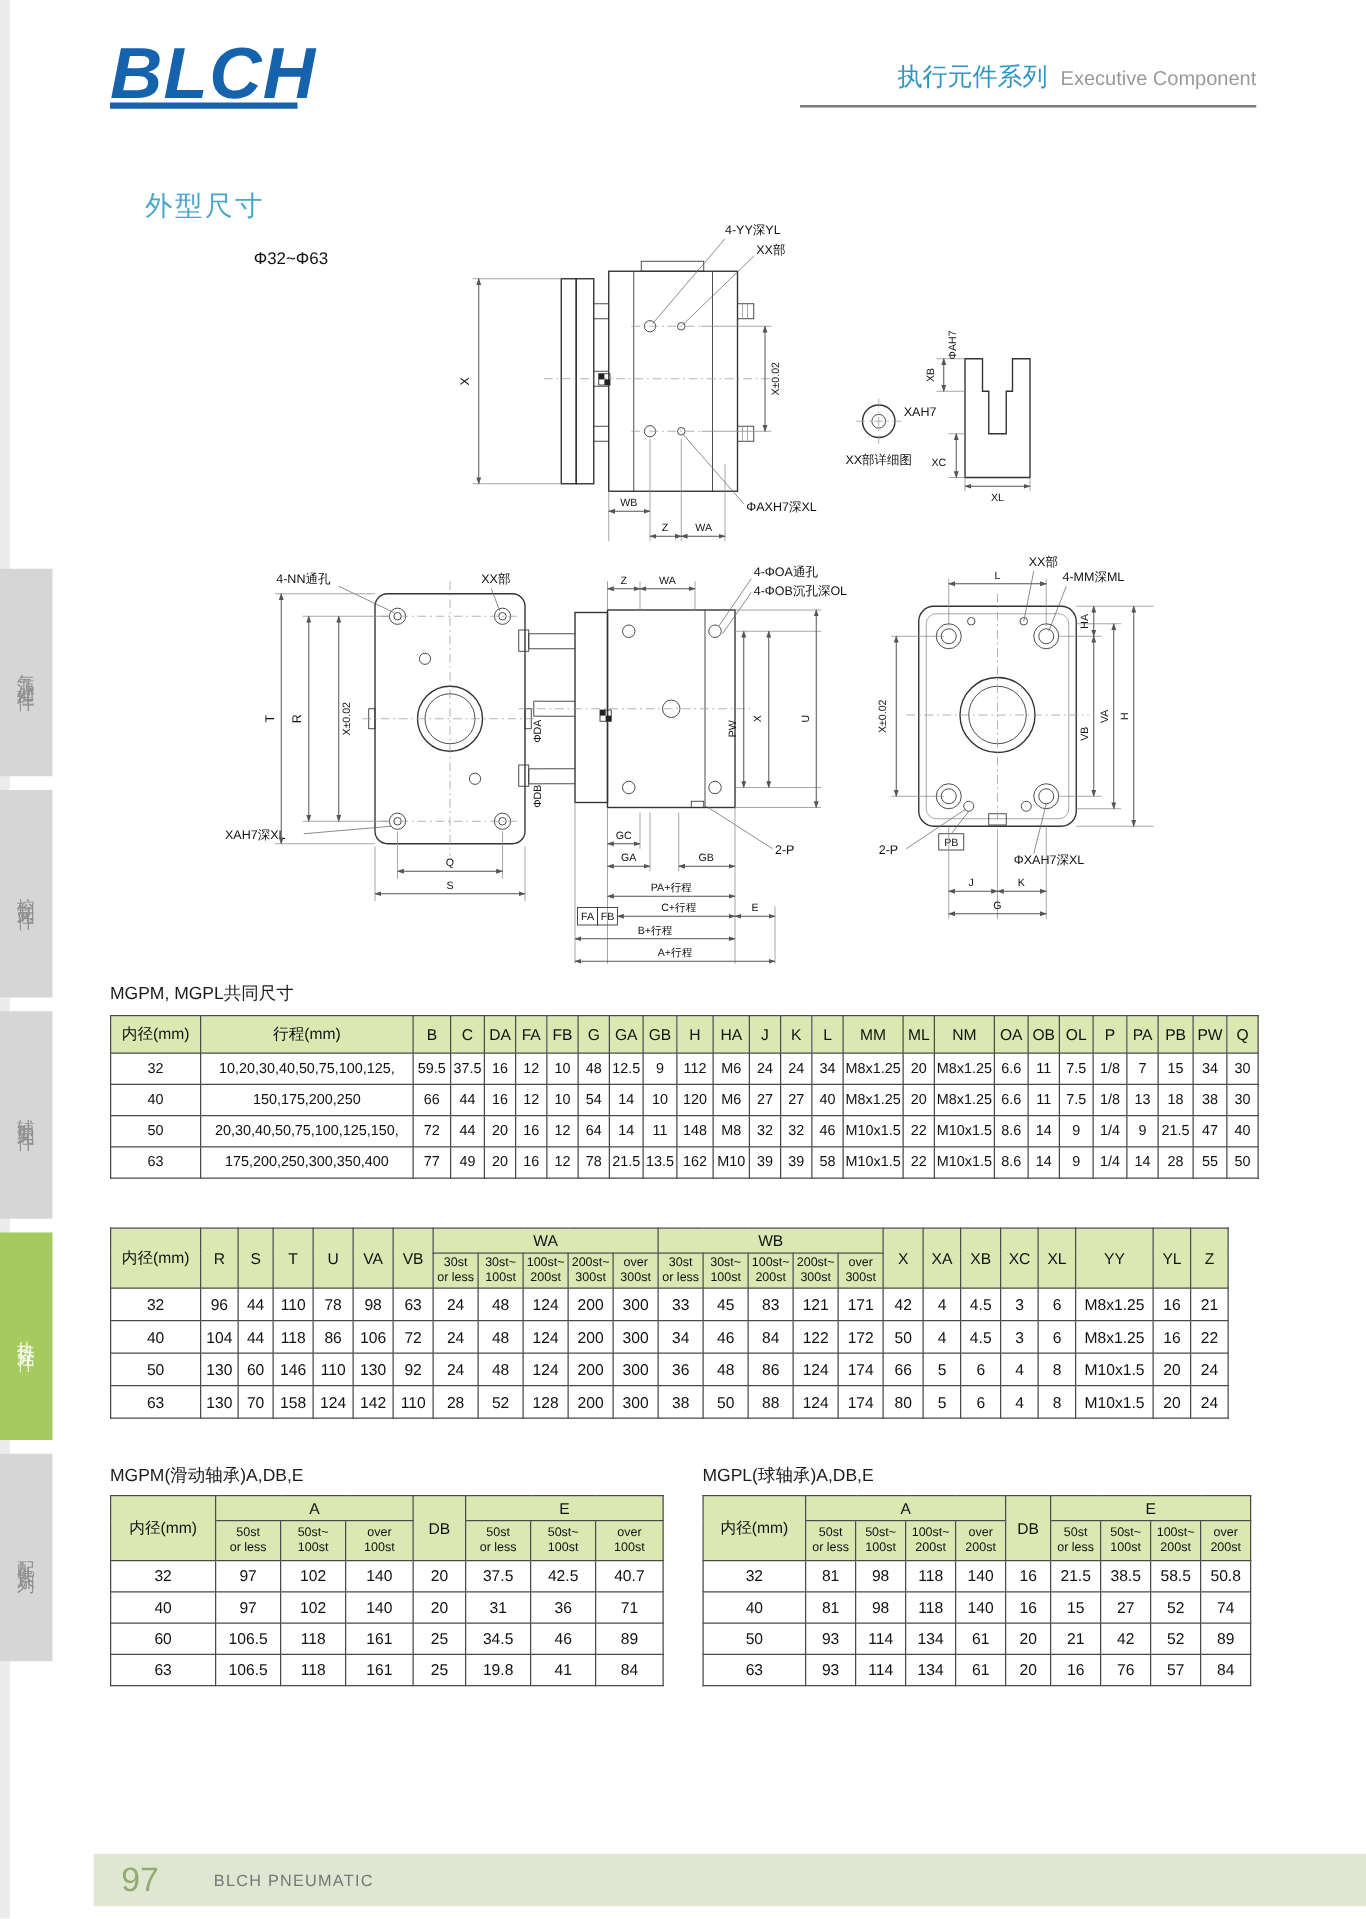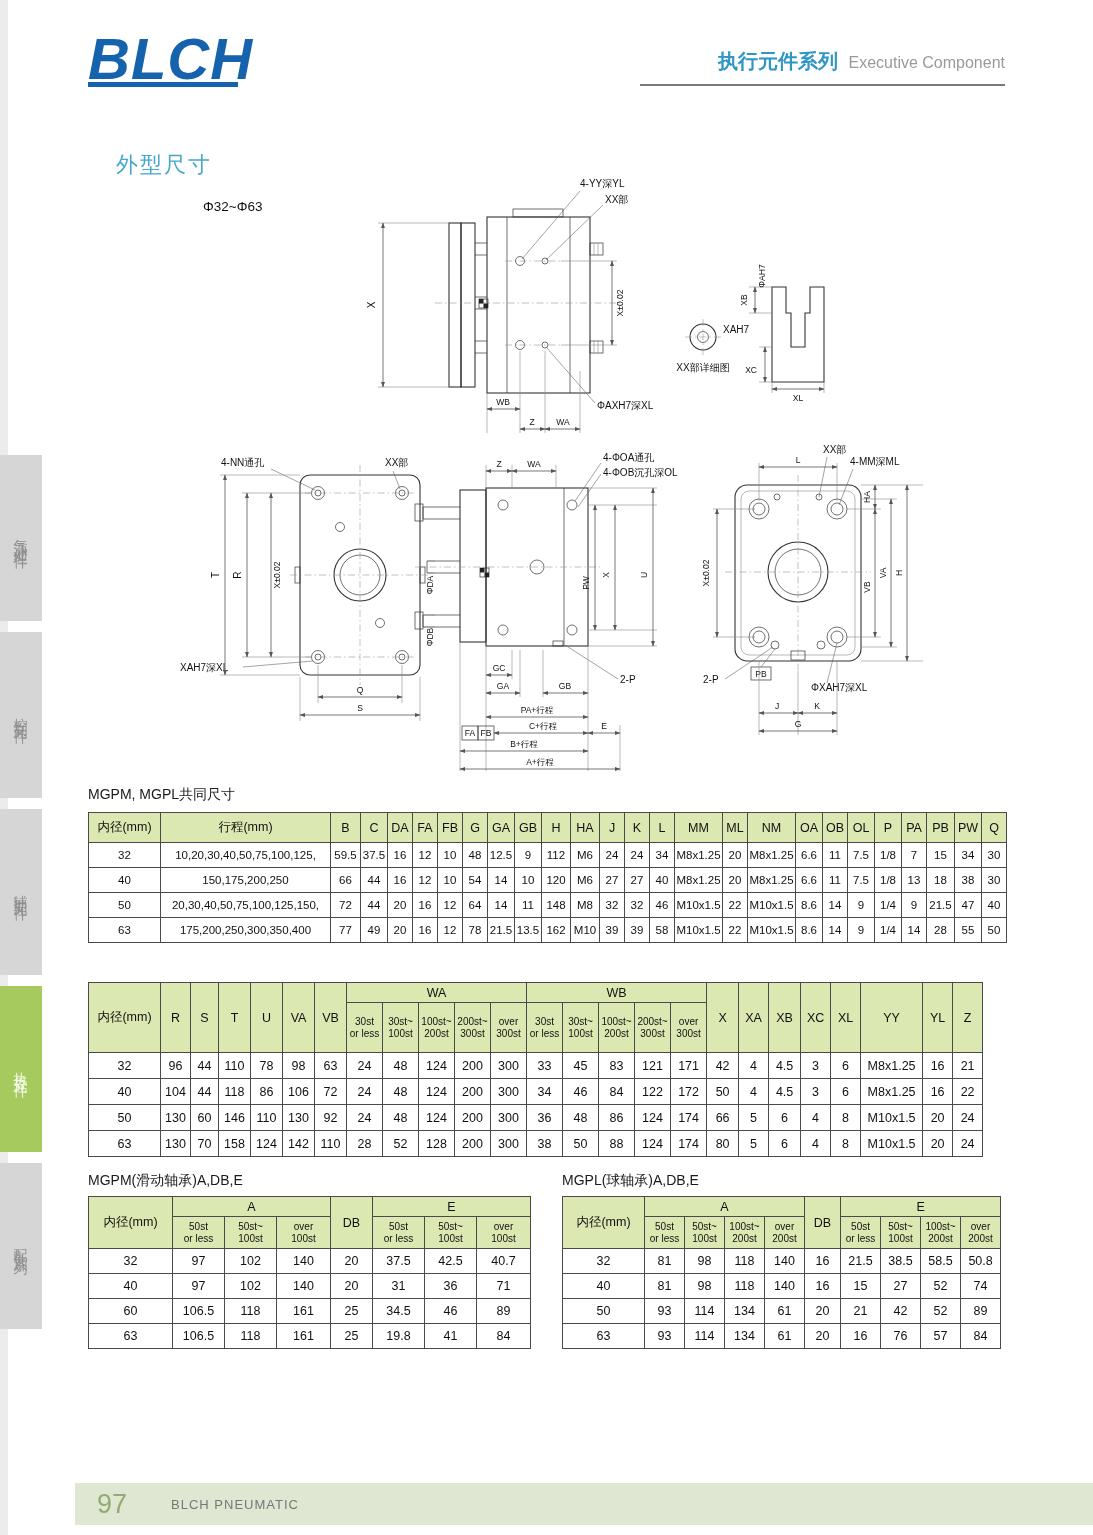--- a/index.html
+++ b/index.html
@@ -6,21 +6,21 @@
   html,body{background:#fff;}
   .page{position:relative;width:1093px;height:1535px;background:#fff;overflow:hidden;
         font-family:"Liberation Sans","DejaVu Sans",sans-serif;color:#111;}
   .edge-strip{position:absolute;left:0;top:0;width:8px;height:1535px;background:#ececec;}
 
   
   .logo{position:absolute;left:88px;top:30px;font-size:58px;font-weight:bold;font-style:italic;
         color:#1563ac;letter-spacing:1px;line-height:1;}
   .logo-underline{position:absolute;left:88px;top:82px;width:150px;height:5px;background:#1563ac;}
   .header-title{position:absolute;right:88px;top:48px;white-space:nowrap;text-align:right;}
-  .header-title .cn{font-size:20px;font-weight:bold;color:#2e96c5;}
+  .header-title .cn{font-size:20px;font-weight:normal;color:#2e96c5;}
   .header-title .en{font-size:16px;color:#9a9a9a;margin-left:6px;}
   .header-line{position:absolute;left:640px;top:84px;width:365px;height:2px;background:#7a7a7a;}
   .section-title{position:absolute;left:88px;top:150px;font-size:22px;color:#48a7cb;letter-spacing:2px;margin-left:28px;}
 
   
   .side-tab{position:absolute;left:0;width:42px;height:166px;background:#d6d6d6;color:#8f8f8f;
             writing-mode:vertical-rl;display:flex;align-items:center;justify-content:center;
             font-size:14px;letter-spacing:4px;}
   .side-tab.active{background:#a6ca5e;color:#f4f9ea;}
 
@@ -39,21 +39,21 @@
   
   .tbl-title{position:absolute;font-size:14px;color:#1a1a1a;}
   table.data{position:absolute;border-collapse:collapse;table-layout:fixed;background:#fff;}
   table.data th,table.data td{border:1px solid #4a4a4a;text-align:center;vertical-align:middle;overflow:hidden;}
   table.data th{background:#dce8b2;font-weight:normal;white-space:pre-line;color:#111;}
   .t1{width:902px;}
   .t1 th{font-size:12.5px;height:30px;}
   .t1 td{height:25px;font-size:11.5px;white-space:nowrap;}
   .t2{width:894px;}
   .t2 thead tr:first-child th{height:20px;font-size:12.5px;}
-  .t2 thead tr:last-child th{height:50px;font-size:10px;line-height:1.15;}
+  .t2 thead tr:last-child th{height:28px;font-size:10px;line-height:1.15;}
   .t2 td{height:26px;font-size:12.5px;}
   .t3{width:442px;}
   .t4{width:438px;}
   .t3 thead tr:first-child th,.t4 thead tr:first-child th{height:20px;font-size:12.5px;}
   .t3 thead tr:last-child th,.t4 thead tr:last-child th{height:32px;font-size:10px;line-height:1.15;}
   .t3 td,.t4 td{height:25px;font-size:12.5px;}
 
   
   .footer{position:absolute;left:75px;top:1483px;width:1018px;height:42px;background:#dfe7d3;
           display:flex;align-items:center;}

